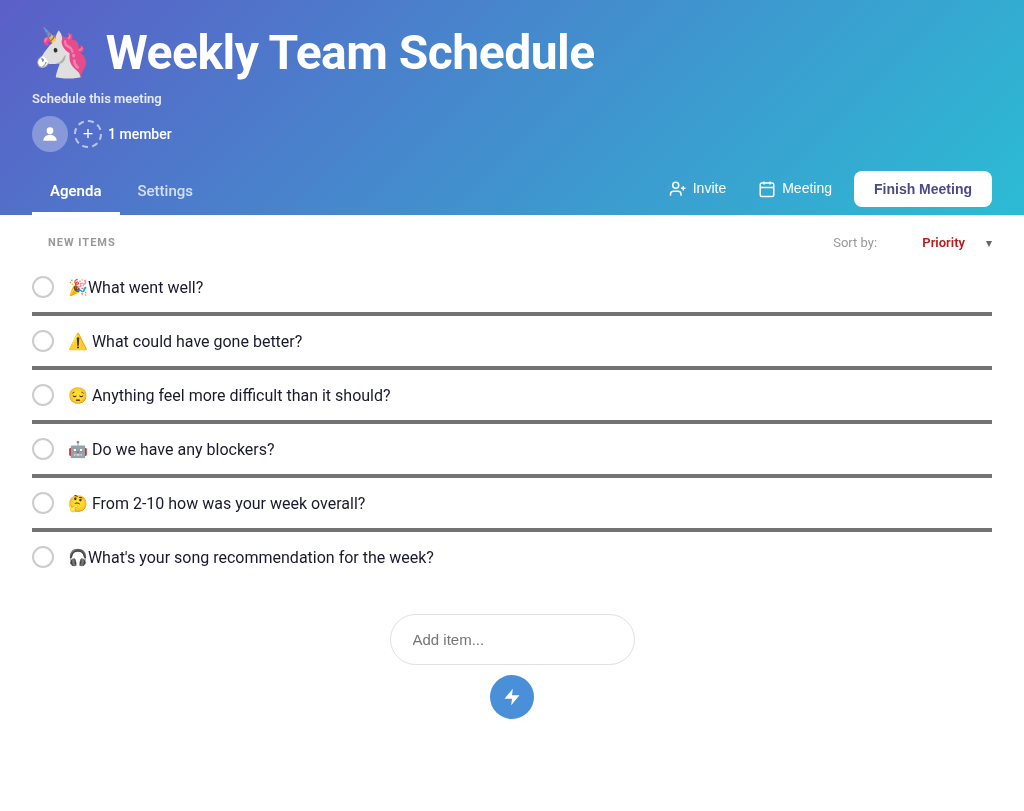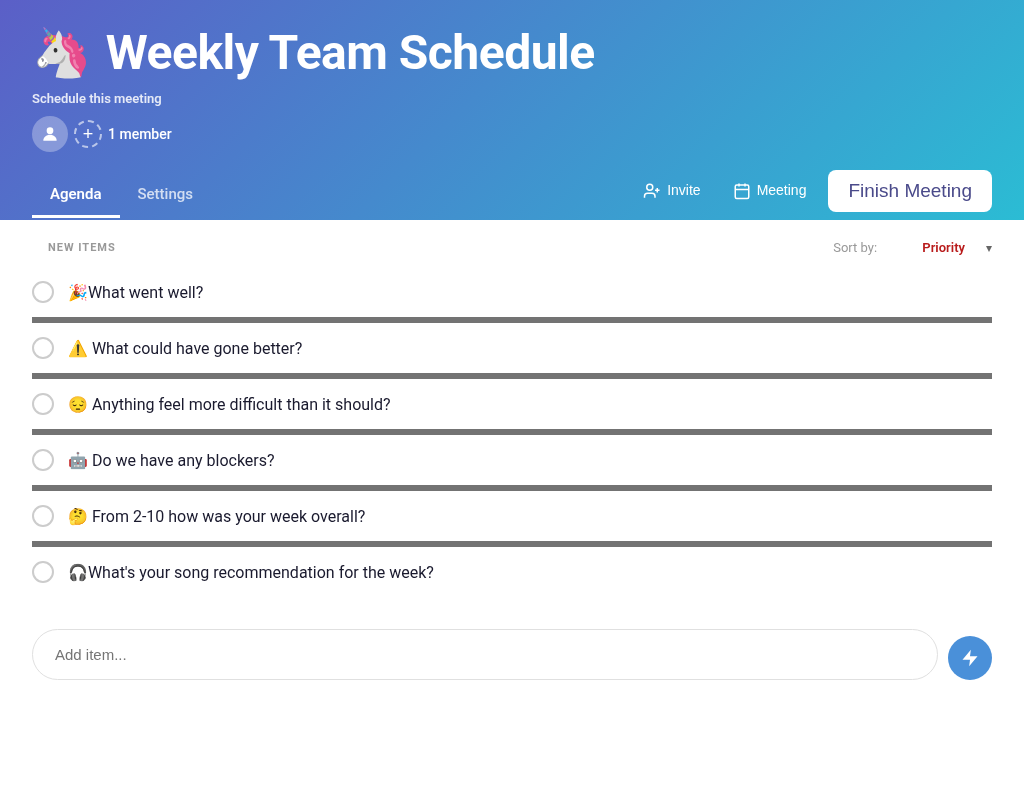--- a/index.html
+++ b/index.html
@@ -130,22 +130,22 @@
       padding: 6px 10px;
       border-radius: 6px;
     }
 
     .finish-btn {
       background: white;
       color: #4a4a8a;
       border: none;
       padding: 10px 20px;
       border-radius: 8px;
-      font-size: 19px;
-      font-weight: 400;
+      font-size: 14px;
+      font-weight: 700;
       cursor: pointer;
     }
 
     .content {
       padding: 0 32px 32px 32px;
       background: white;
     }
 
     .section-header {
       display: flex;
@@ -188,21 +188,21 @@
 
     .agenda-list {
       list-style: none;
     }
 
     .agenda-item {
       display: flex;
       align-items: center;
       gap: 14px;
       padding: 14px 0;
-      border-bottom: 6px solid #737373;
+      border-bottom: 4px solid #737373;
     }
 
     .agenda-item:last-child {
       border-bottom: none;
     }
 
     .checkbox-circle {
       width: 22px;
       height: 22px;
       border-radius: 50%;
@@ -213,23 +213,24 @@
     }
 
     .agenda-text {
       font-size: 16px;
       color: #1a1a2e;
       font-weight: 400;
     }
 
     .add-item-row {
       display: flex;
-      align-items: flex-end;
+      align-items: center;
       gap: 10px;
       margin: 32px 0 0 0;
+      flex-direction: column;
     }
 
     .add-item-input {
       flex: 1;
       padding: 16px 22px;
       border: 1.5px solid #e0e0e0;
       border-radius: 30px;
       font-size: 15px;
       color: #aaa;
       outline: none;

